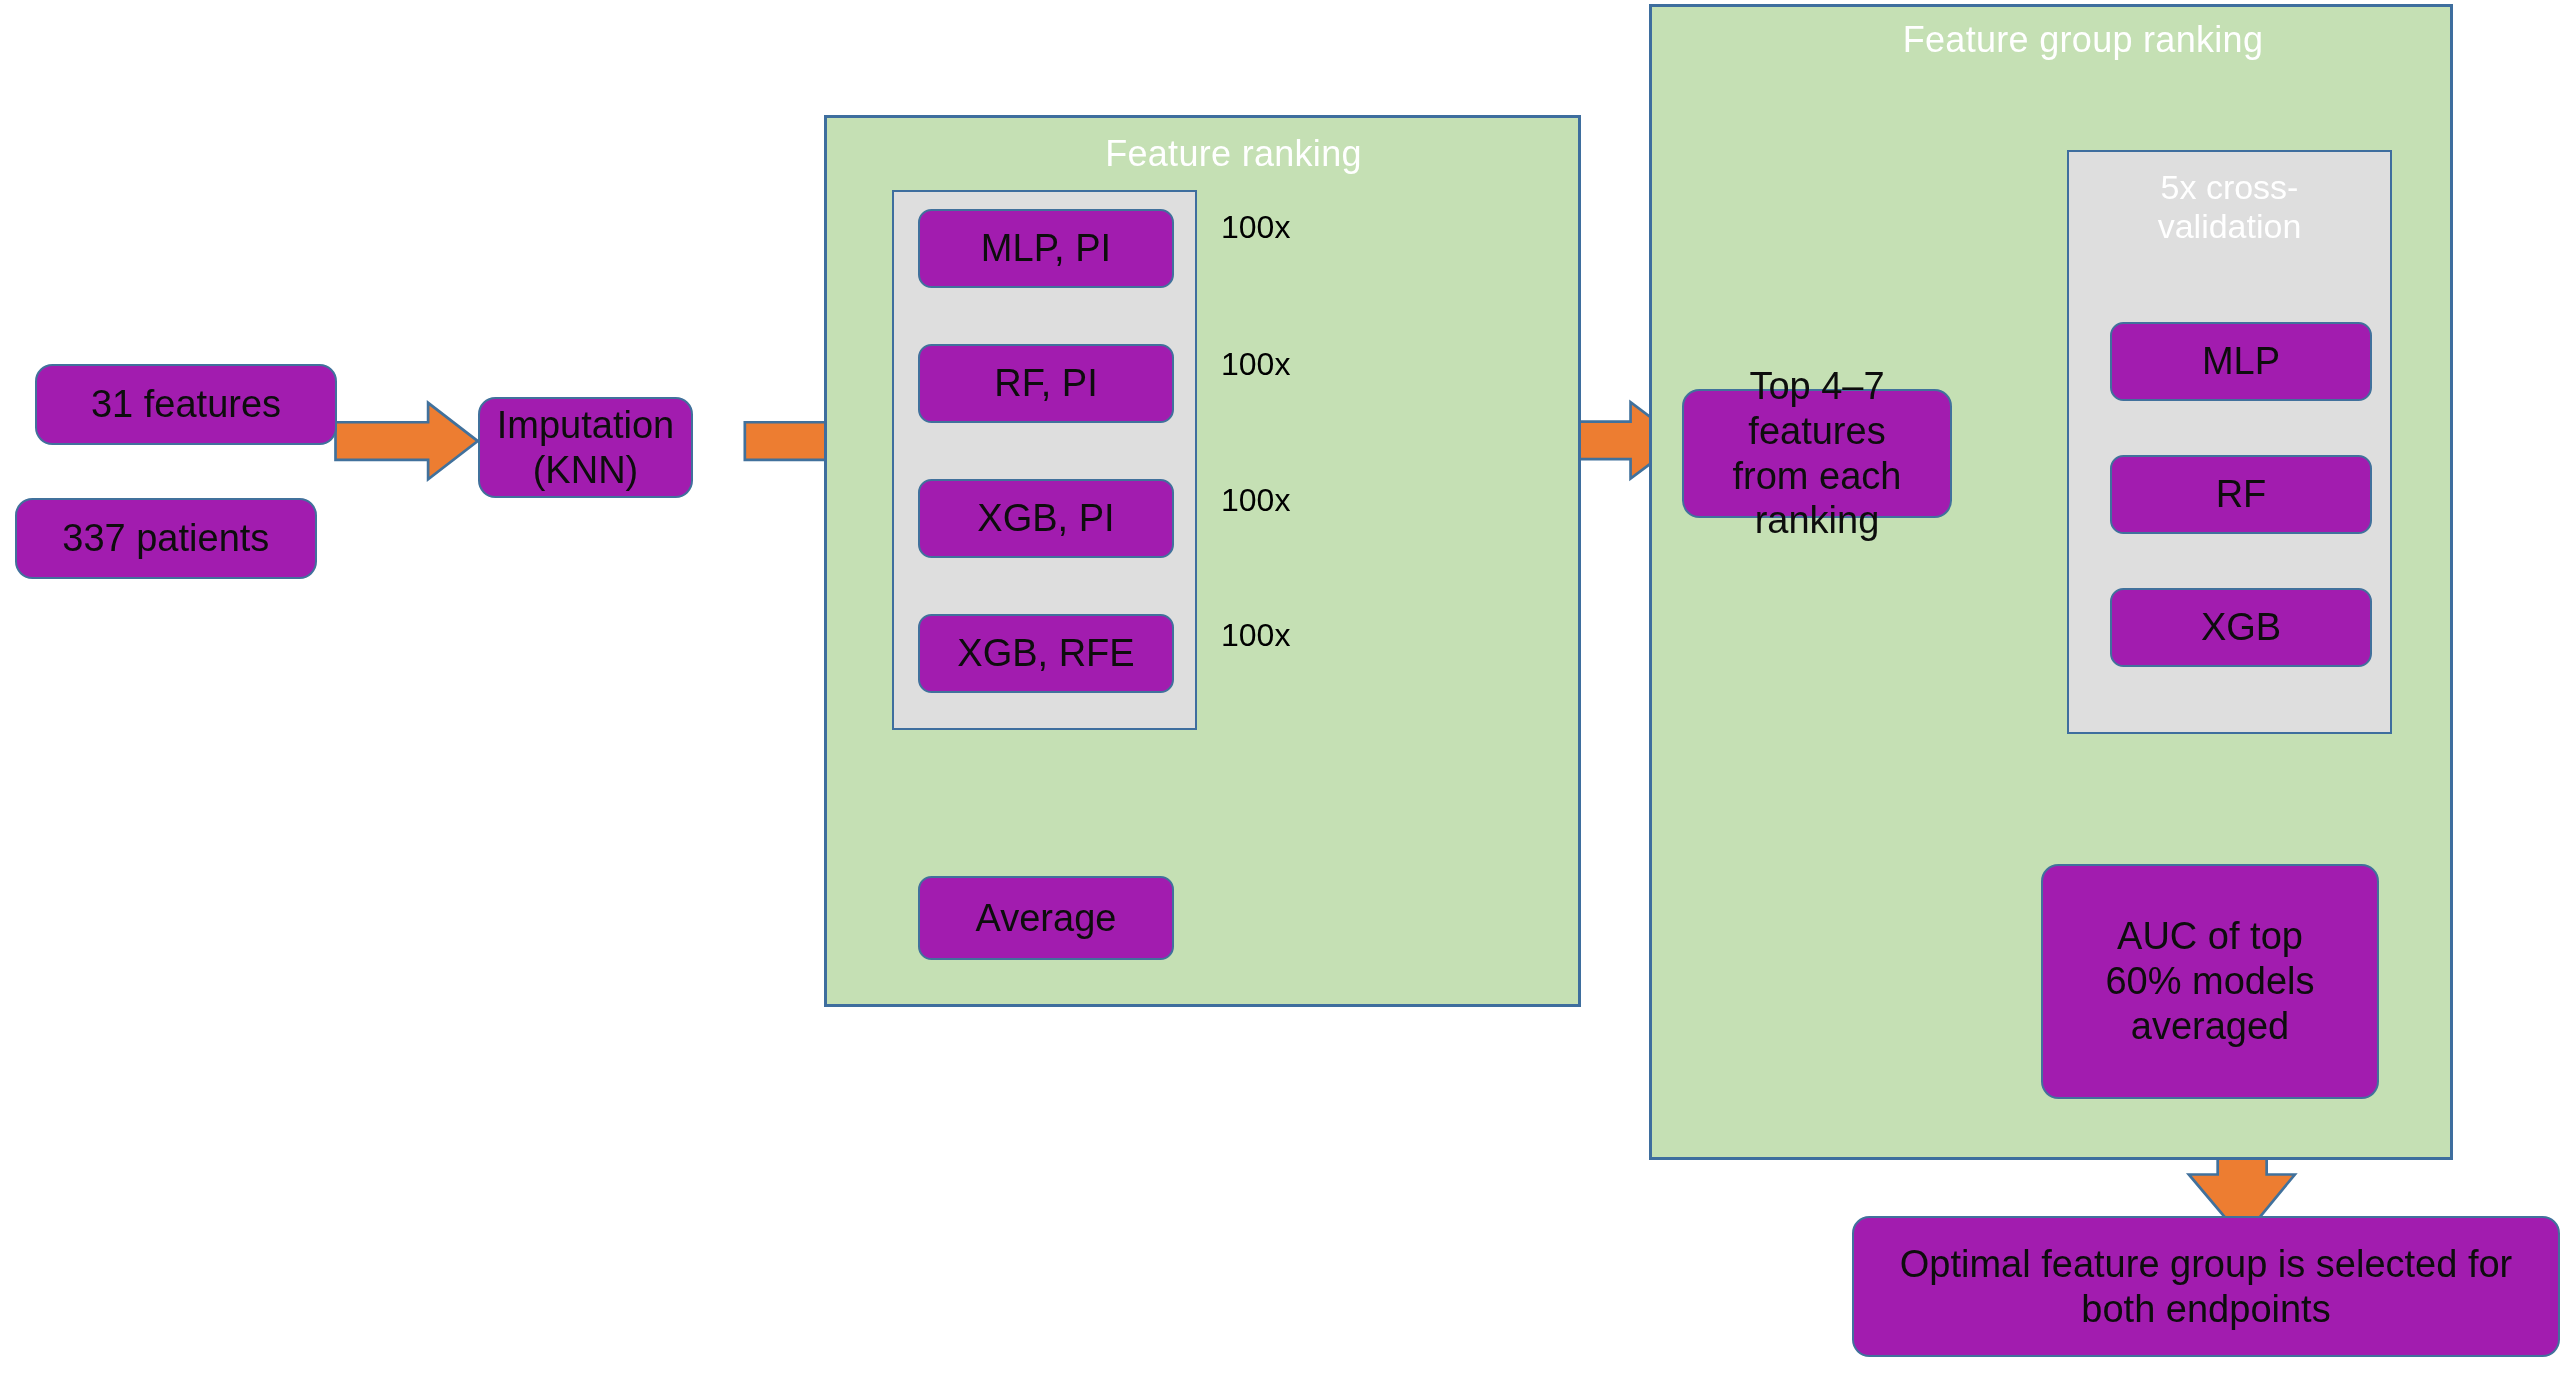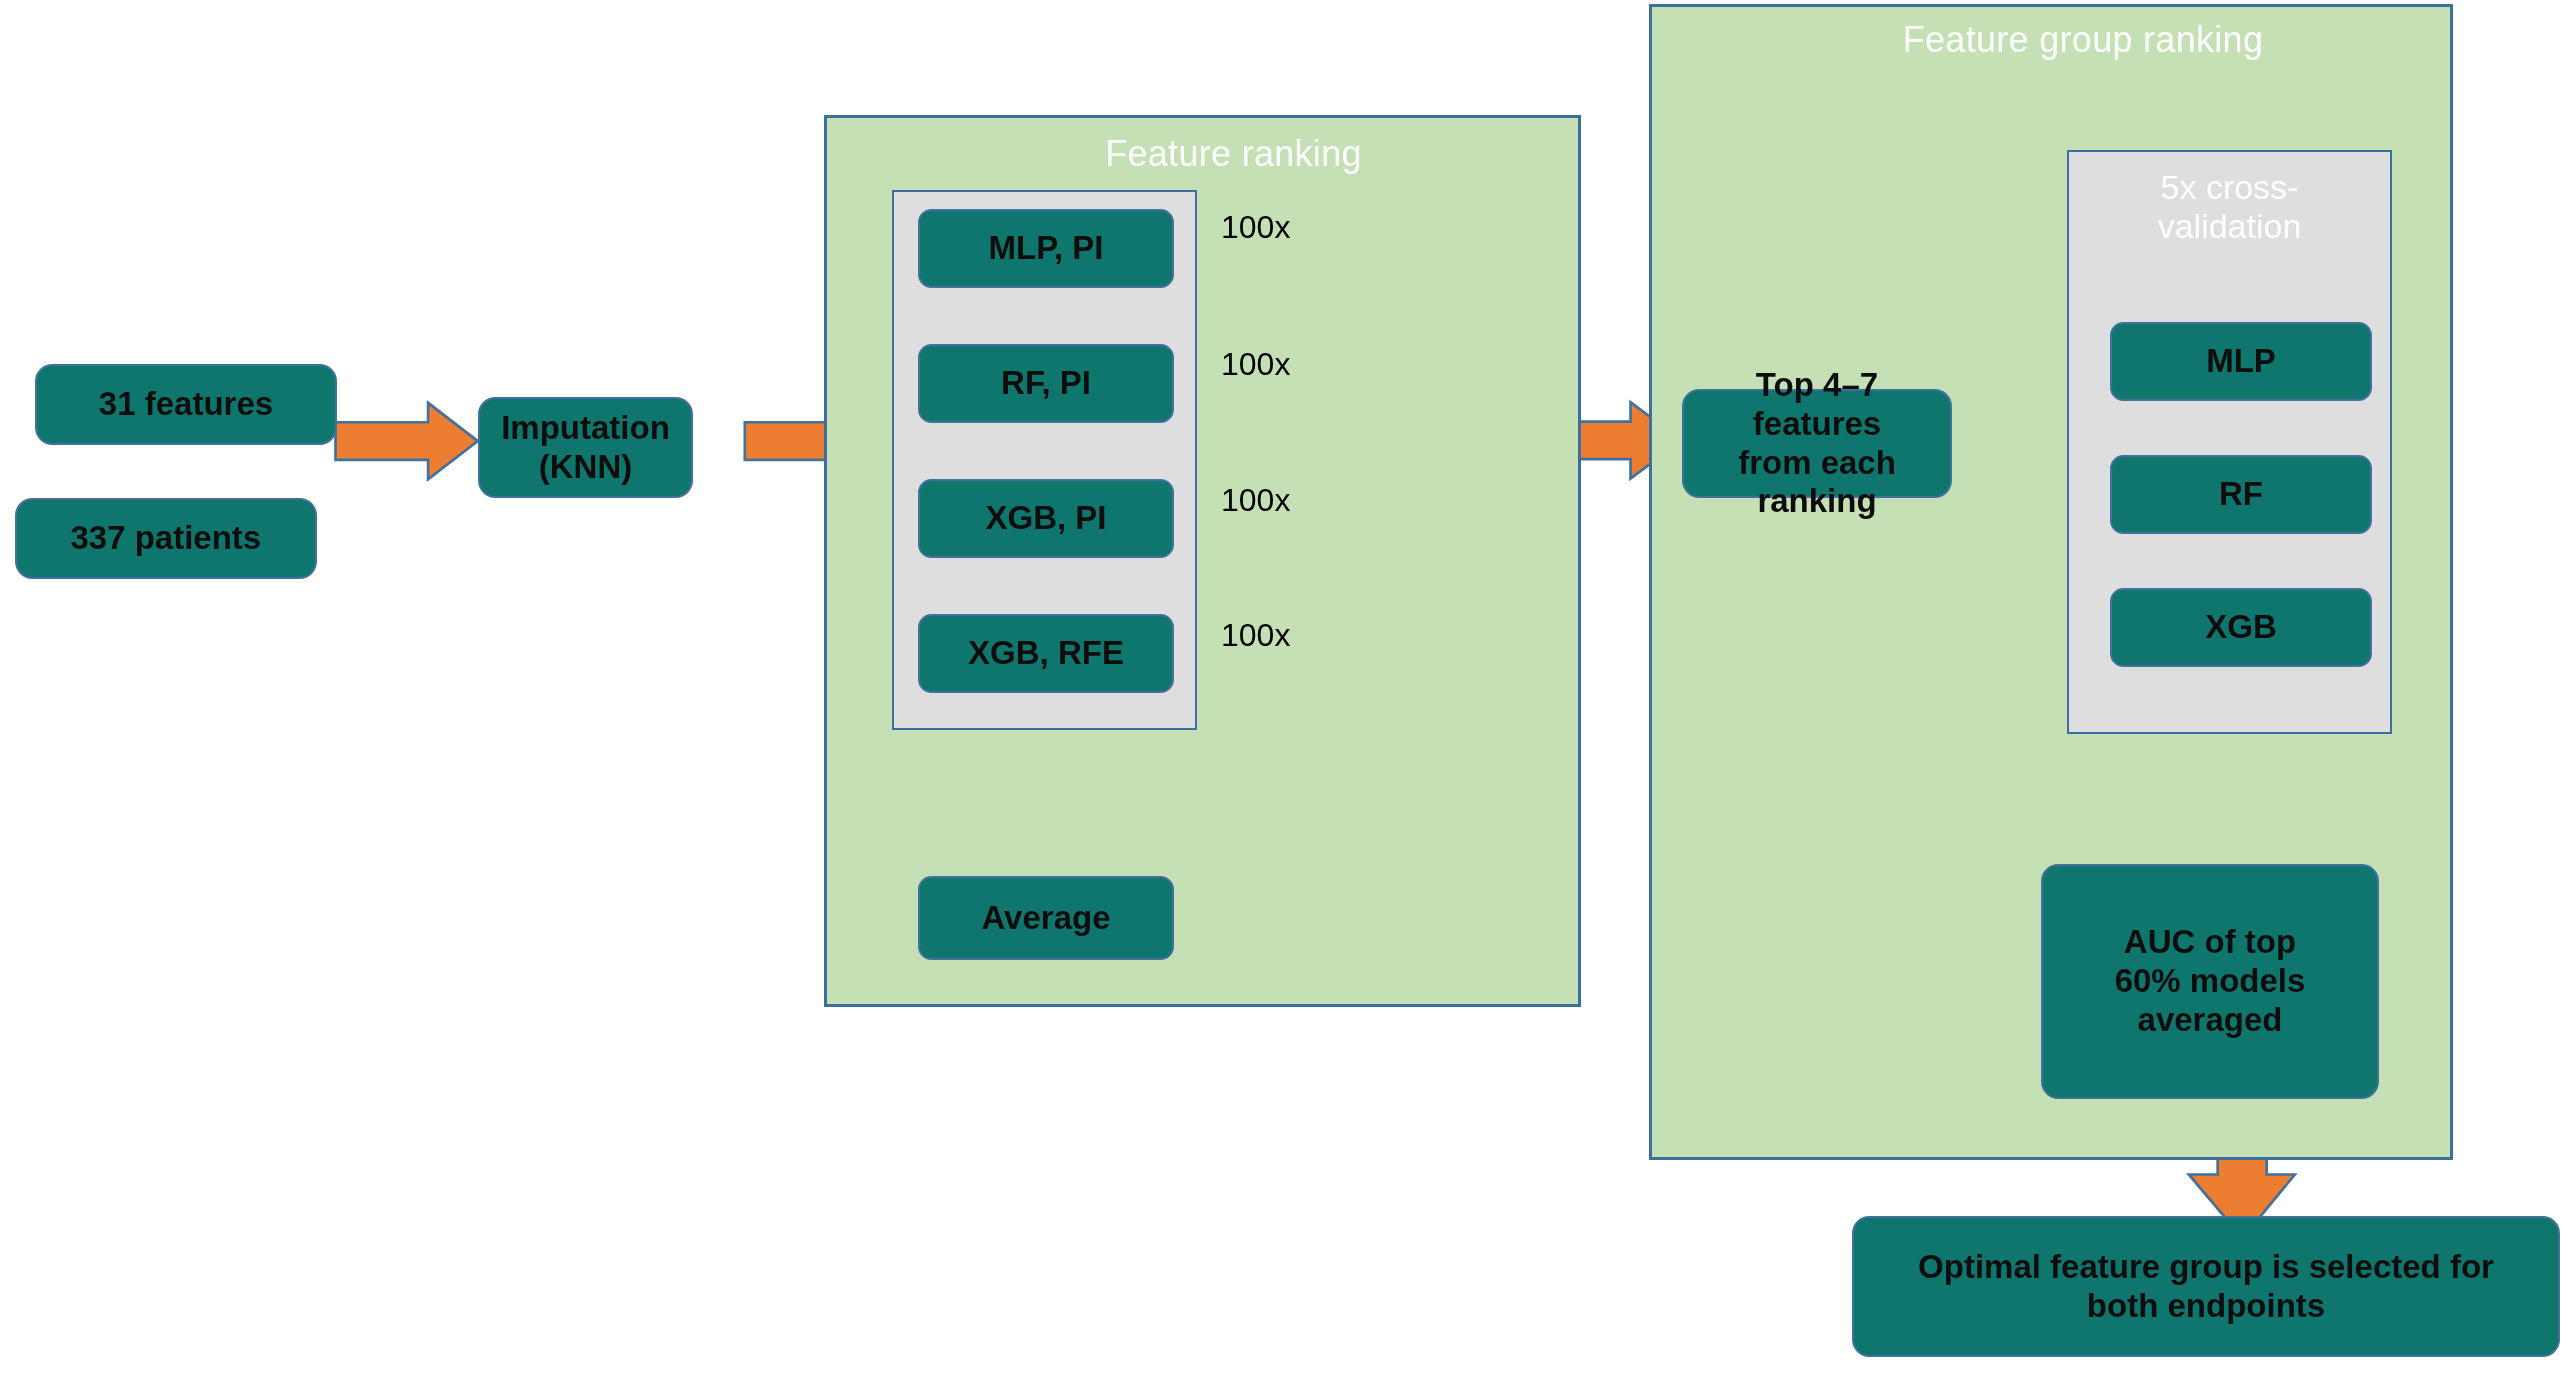--- a/index.html
+++ b/index.html
@@ -45,34 +45,33 @@
     position: absolute;
     width: 100%;
     text-align: center;
     color: #ffffff;
     font-size: 34px;
     line-height: 1.15;
     white-space: pre-line;
   }
   .node {
     position: absolute;
-    background: #0f766e;
+    background: #a21caf;
     border: 2px solid #41719C;
     border-radius: 17.4px;
     box-sizing: border-box;
     display: flex;
     align-items: center;
     justify-content: center;
     text-align: center;
     color: #0D0D0D;
-    font-size: 33px;
+    font-size: 38px;
     line-height: 1.18;
     white-space: pre-line;
     padding: 2.7px 6.7px;
-    font-weight: bold;
   }
   .node.small-radius { border-radius: 13.4px; }
   .svg-layer {
     position: absolute;
     left: 0; top: 0;
     width: 2576px;
     height: 1376px;
     pointer-events: none;
   }
   .lbl-100x {
@@ -191,21 +190,21 @@
   <div class="lbl-100x" style="left:1221px; top:619px;">100x</div>
 
   <div class="node small-radius" style="left:918px; top:876px; width:256px; height:84px;">
     <span>Average</span>
   </div>
 
   <div class="panel" style="left:1649px; top:4px; width:804px; height:1156px;">
   </div>
   <div class="panel-title" style="left:1649px; top:20px; width:868px;">Feature group ranking</div>
 
-  <div class="node" style="left:1682px; top:389px; width:270px; height:109px;">
+  <div class="node" style="left:1682px; top:389px; width:270px; height:129px;">
     <span>Top 4–7
 features
 from each
 ranking</span>
   </div>
 
   <div class="subpanel" style="left:2067px; top:150px; width:325px; height:584px;"></div>
   <div class="subpanel-title" style="left:2067px; top:168px; width:325px;">5x cross-
 validation</div>
 

